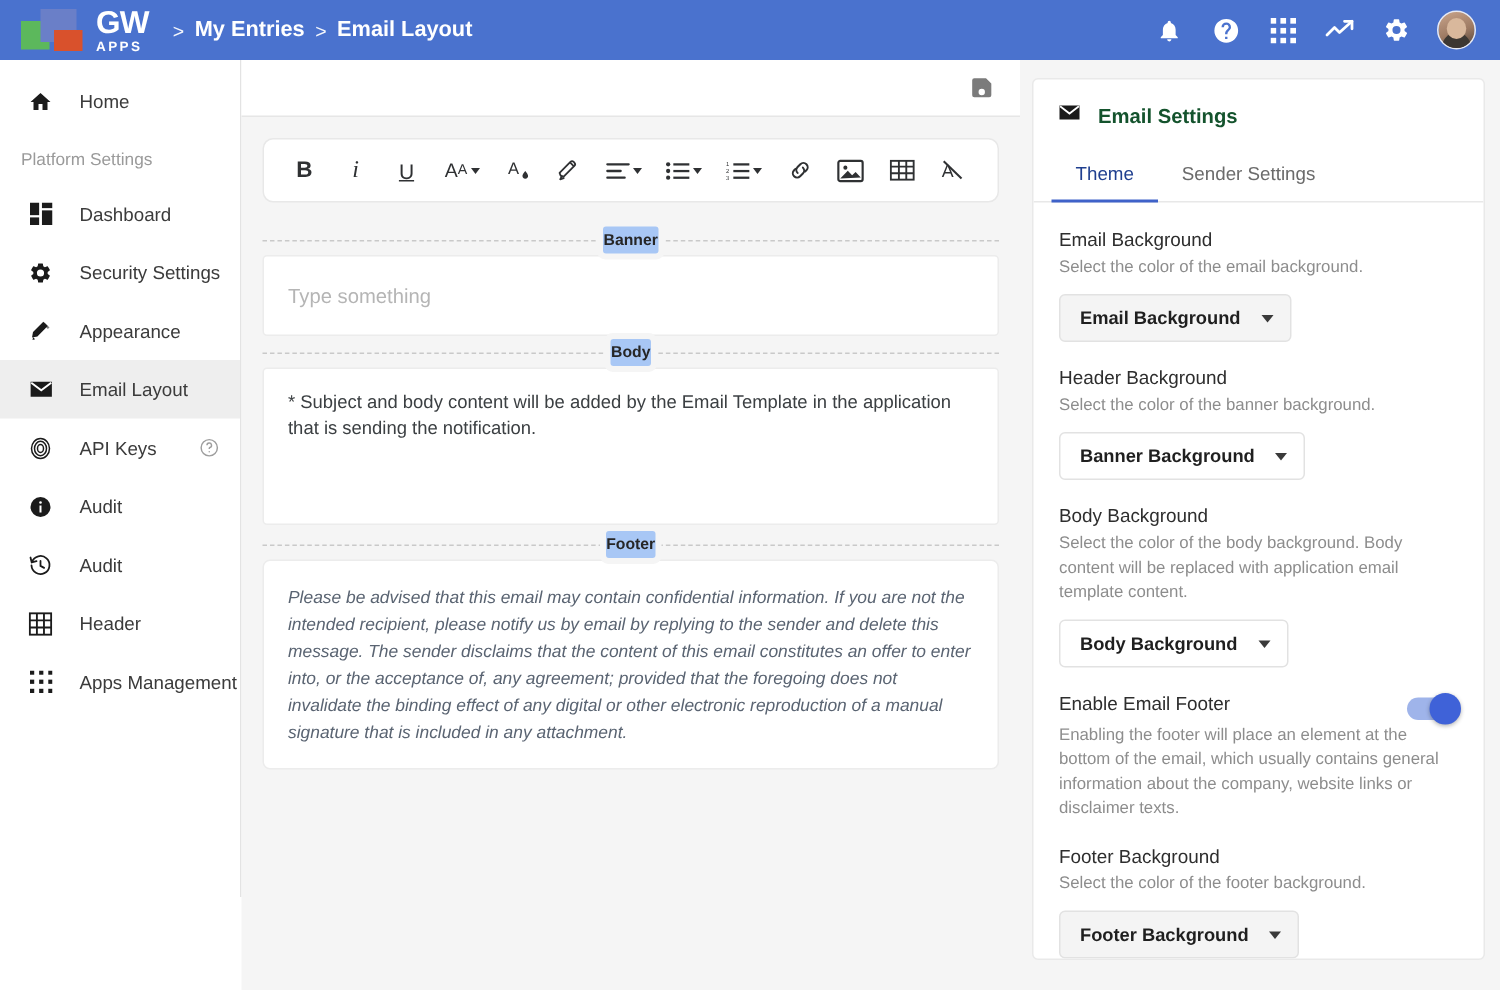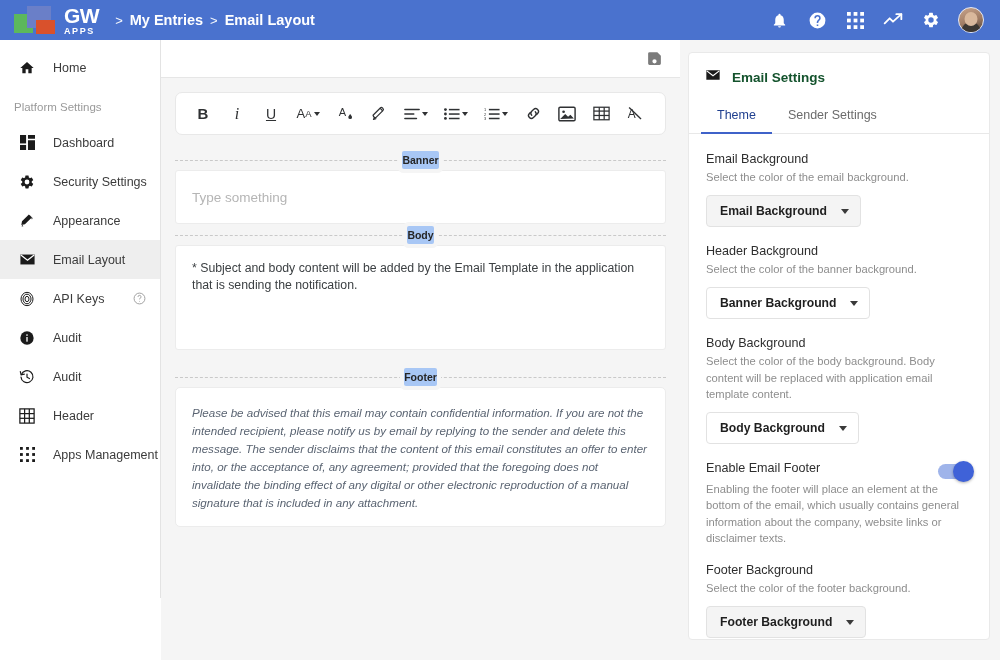--- a/index.html
+++ b/index.html
@@ -438,21 +438,21 @@
       </div>
 
       <div class="band">
         <div class="line"></div>
         <div class="chip">Body</div>
       </div>
       <div class="zone body">
         <div class="body-note">* Subject and body content will be added by the Email Template in the application that is sending the notification.</div>
       </div>
 
-      <div class="band" style="margin-top:16px;">
+      <div class="band" style="margin-top:2px;">
         <div class="line"></div>
         <div class="chip">Footer</div>
       </div>
       <div class="zone footer">
         <div class="footer-note">Please be advised that this email may contain confidential information. If you are not the intended recipient, please notify us by email by replying to the sender and delete this message. The sender disclaims that the content of this email constitutes an offer to enter into, or the acceptance of, any agreement; provided that the foregoing does not invalidate the binding effect of any digital or other electronic reproduction of a manual signature that is included in any attachment.</div>
       </div>
 
     </div>
   </div>
 

